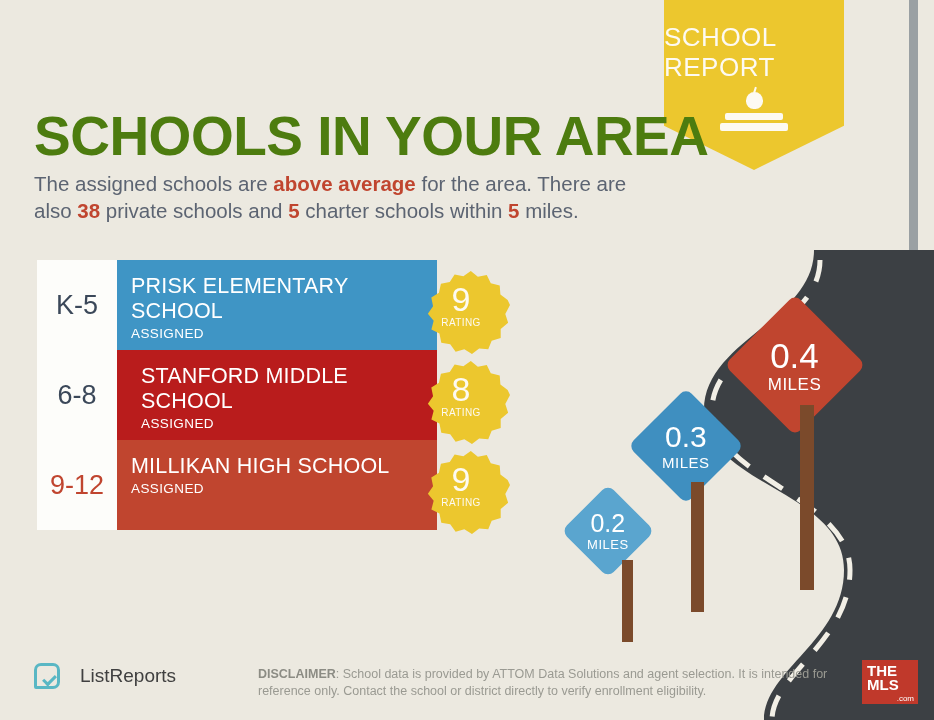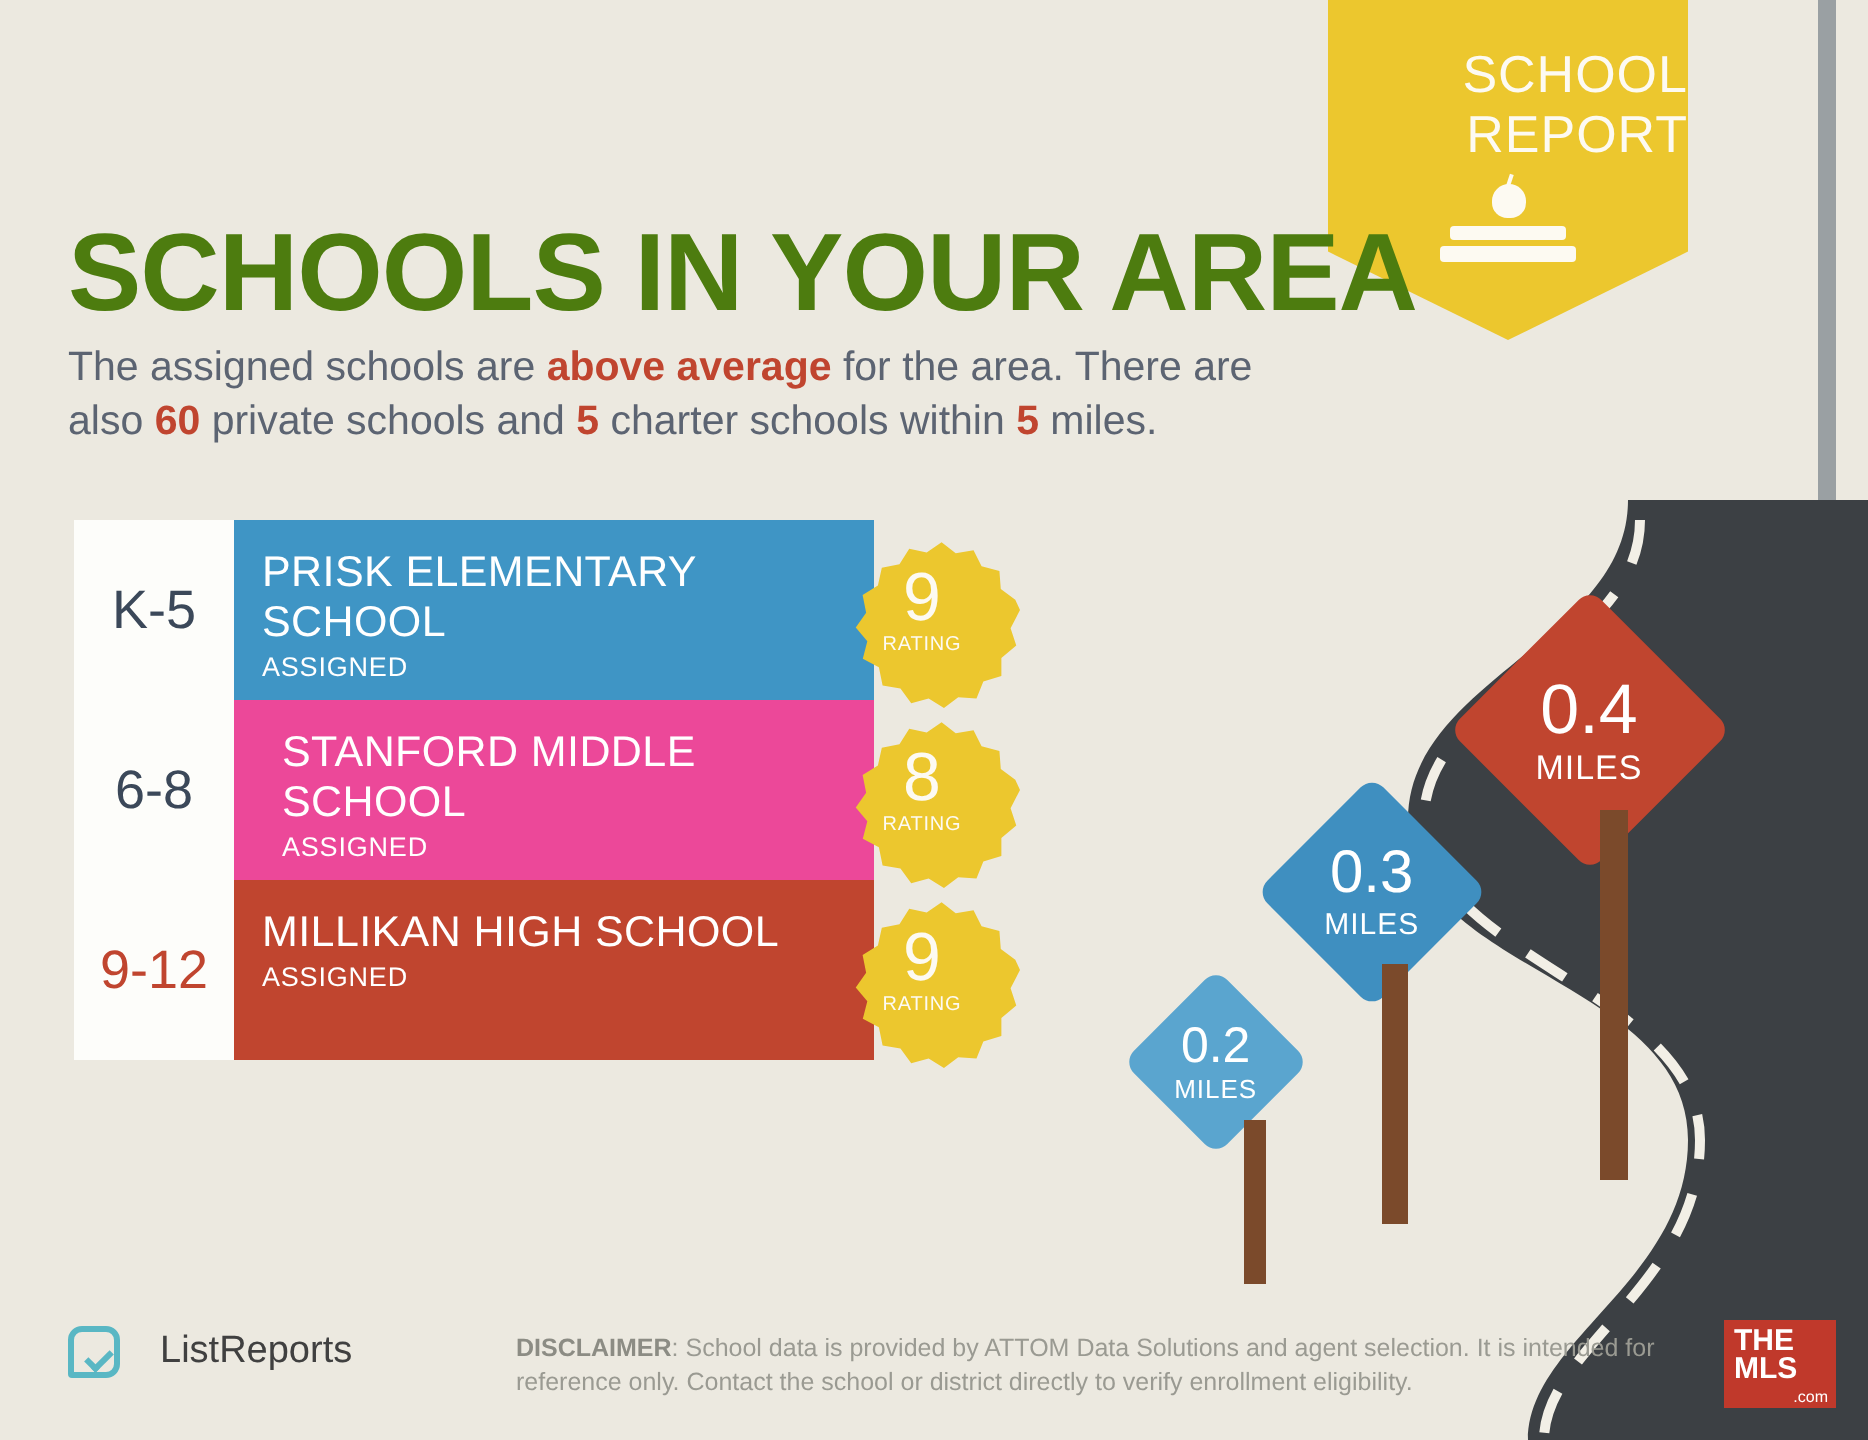--- a/index.html
+++ b/index.html
@@ -43,21 +43,21 @@
     font-weight: 400;
   }
 
   
   .banner {
     position: absolute;
     left: 664px; top: 0;
     width: 180px; height: 170px;
     background: #ecc72e;
     clip-path: polygon(0 0, 100% 0, 100% 74%, 50% 100%, 0 74%);
-    text-align: right;
+    text-align: left;
     color: #fdfaf2;
   }
   .banner-title {
     padding-top: 22px;
     font-size: 26px;
     line-height: 30px;
     letter-spacing: 0.5px;
   }
   .banner-icon {
     margin: 10px auto 0;
@@ -144,21 +144,21 @@
     font-size: 21.5px;
     line-height: 25px;
     letter-spacing: 0.2px;
   }
   .bar-assigned {
     font-size: 13.5px;
     letter-spacing: 0.4px;
     margin-top: 2px;
   }
   .row-lightblue .bar { background: #3f95c5; }
-  .row-darkblue .bar { background: #ec4899; padding-left: 24px; }
+  .row-darkblue .bar { background: #b91c1c; padding-left: 24px; }
   .row-red .bar { background: #c0452f; }
 
   .badge {
     position: absolute;
     left: 375px; top: -4px;
     width: 98px; height: 98px;
     display: flex;
     flex-direction: column;
     align-items: center;
     justify-content: center;
@@ -308,21 +308,21 @@
     <div class="banner-icon">
       <div class="apple"></div>
       <div class="book-top"></div>
       <div class="book-bot"></div>
     </div>
   </div>
 
   <div class="headline">SCHOOLS IN YOUR AREA</div>
 
   <div class="subtext">
-    <span>The assigned schools are </span><span class="hl">above average</span><span> for the area. There are also </span><span class="hl">60</span><span> private schools and </span><span class="hl">5</span><span> charter schools within </span><span class="hl">5</span><span> miles.</span>
+    <span>The assigned schools are </span><span class="hl">above average</span><span> for the area. There are also </span><span class="hl">38</span><span> private schools and </span><span class="hl">5</span><span> charter schools within </span><span class="hl">5</span><span> miles.</span>
   </div>
 
   <div class="schools">
 
     <div class="school-row row-lightblue">
       <div class="grade-box">K-5</div>
       <div class="bar">
         <div class="bar-name">PRISK ELEMENTARY SCHOOL</div>
         <div class="bar-assigned">ASSIGNED</div>
       </div>

